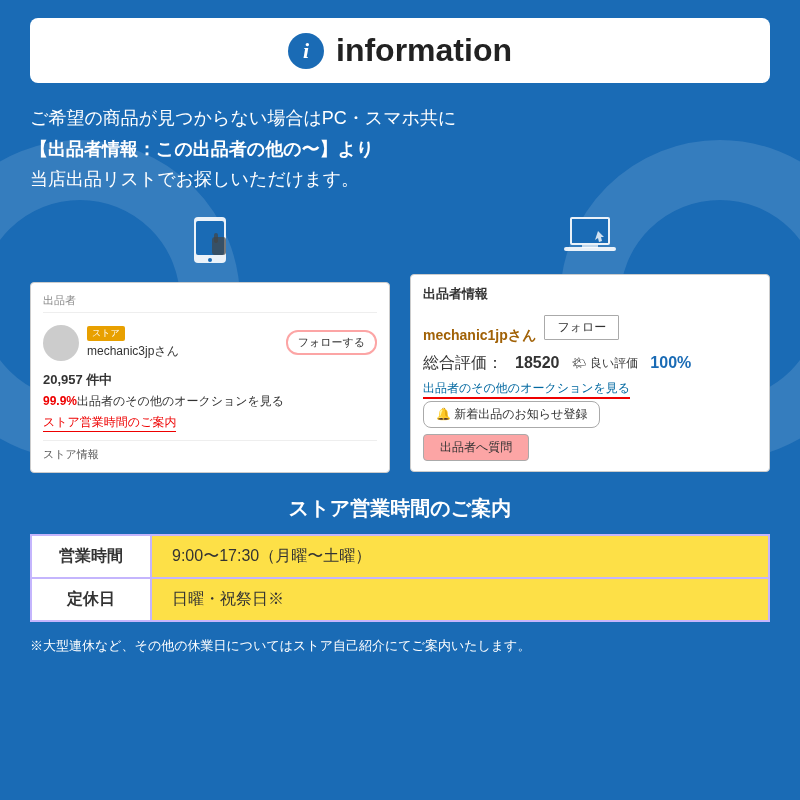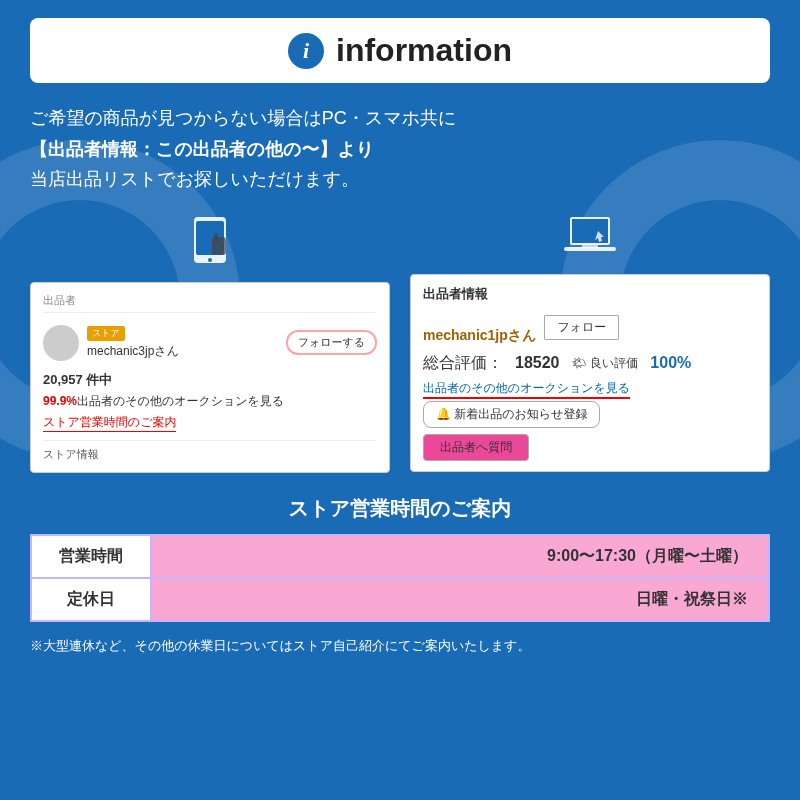--- a/index.html
+++ b/index.html
@@ -256,21 +256,21 @@
       gap: 4px;
       margin-bottom: 6px;
       width: fit-content;
     }
     .question-btn {
       border: 1px solid #aaa;
       border-radius: 4px;
       padding: 4px 16px;
       font-size: 12px;
       color: #333;
-      background: #ec4899;
+      background: #fca5a5;
       display: inline-block;
     }
 
     
     .store-section-title {
       color: white;
       font-size: 20px;
       font-weight: bold;
       text-align: center;
       margin-bottom: 12px;
@@ -287,23 +287,22 @@
       font-size: 16px;
       color: #333;
     }
     .hours-table .label-cell {
       background: white;
       font-weight: bold;
       width: 120px;
       text-align: center;
     }
     .hours-table .value-cell {
-      background: #f9a8d4;
-      font-weight: bold;
-      text-align: right;
+      background: #fde047;
+      font-weight: normal;
     }
 
     .footer-note {
       color: white;
       font-size: 13px;
       text-align: left;
       line-height: 1.5;
     }
   </style>
 </head>

